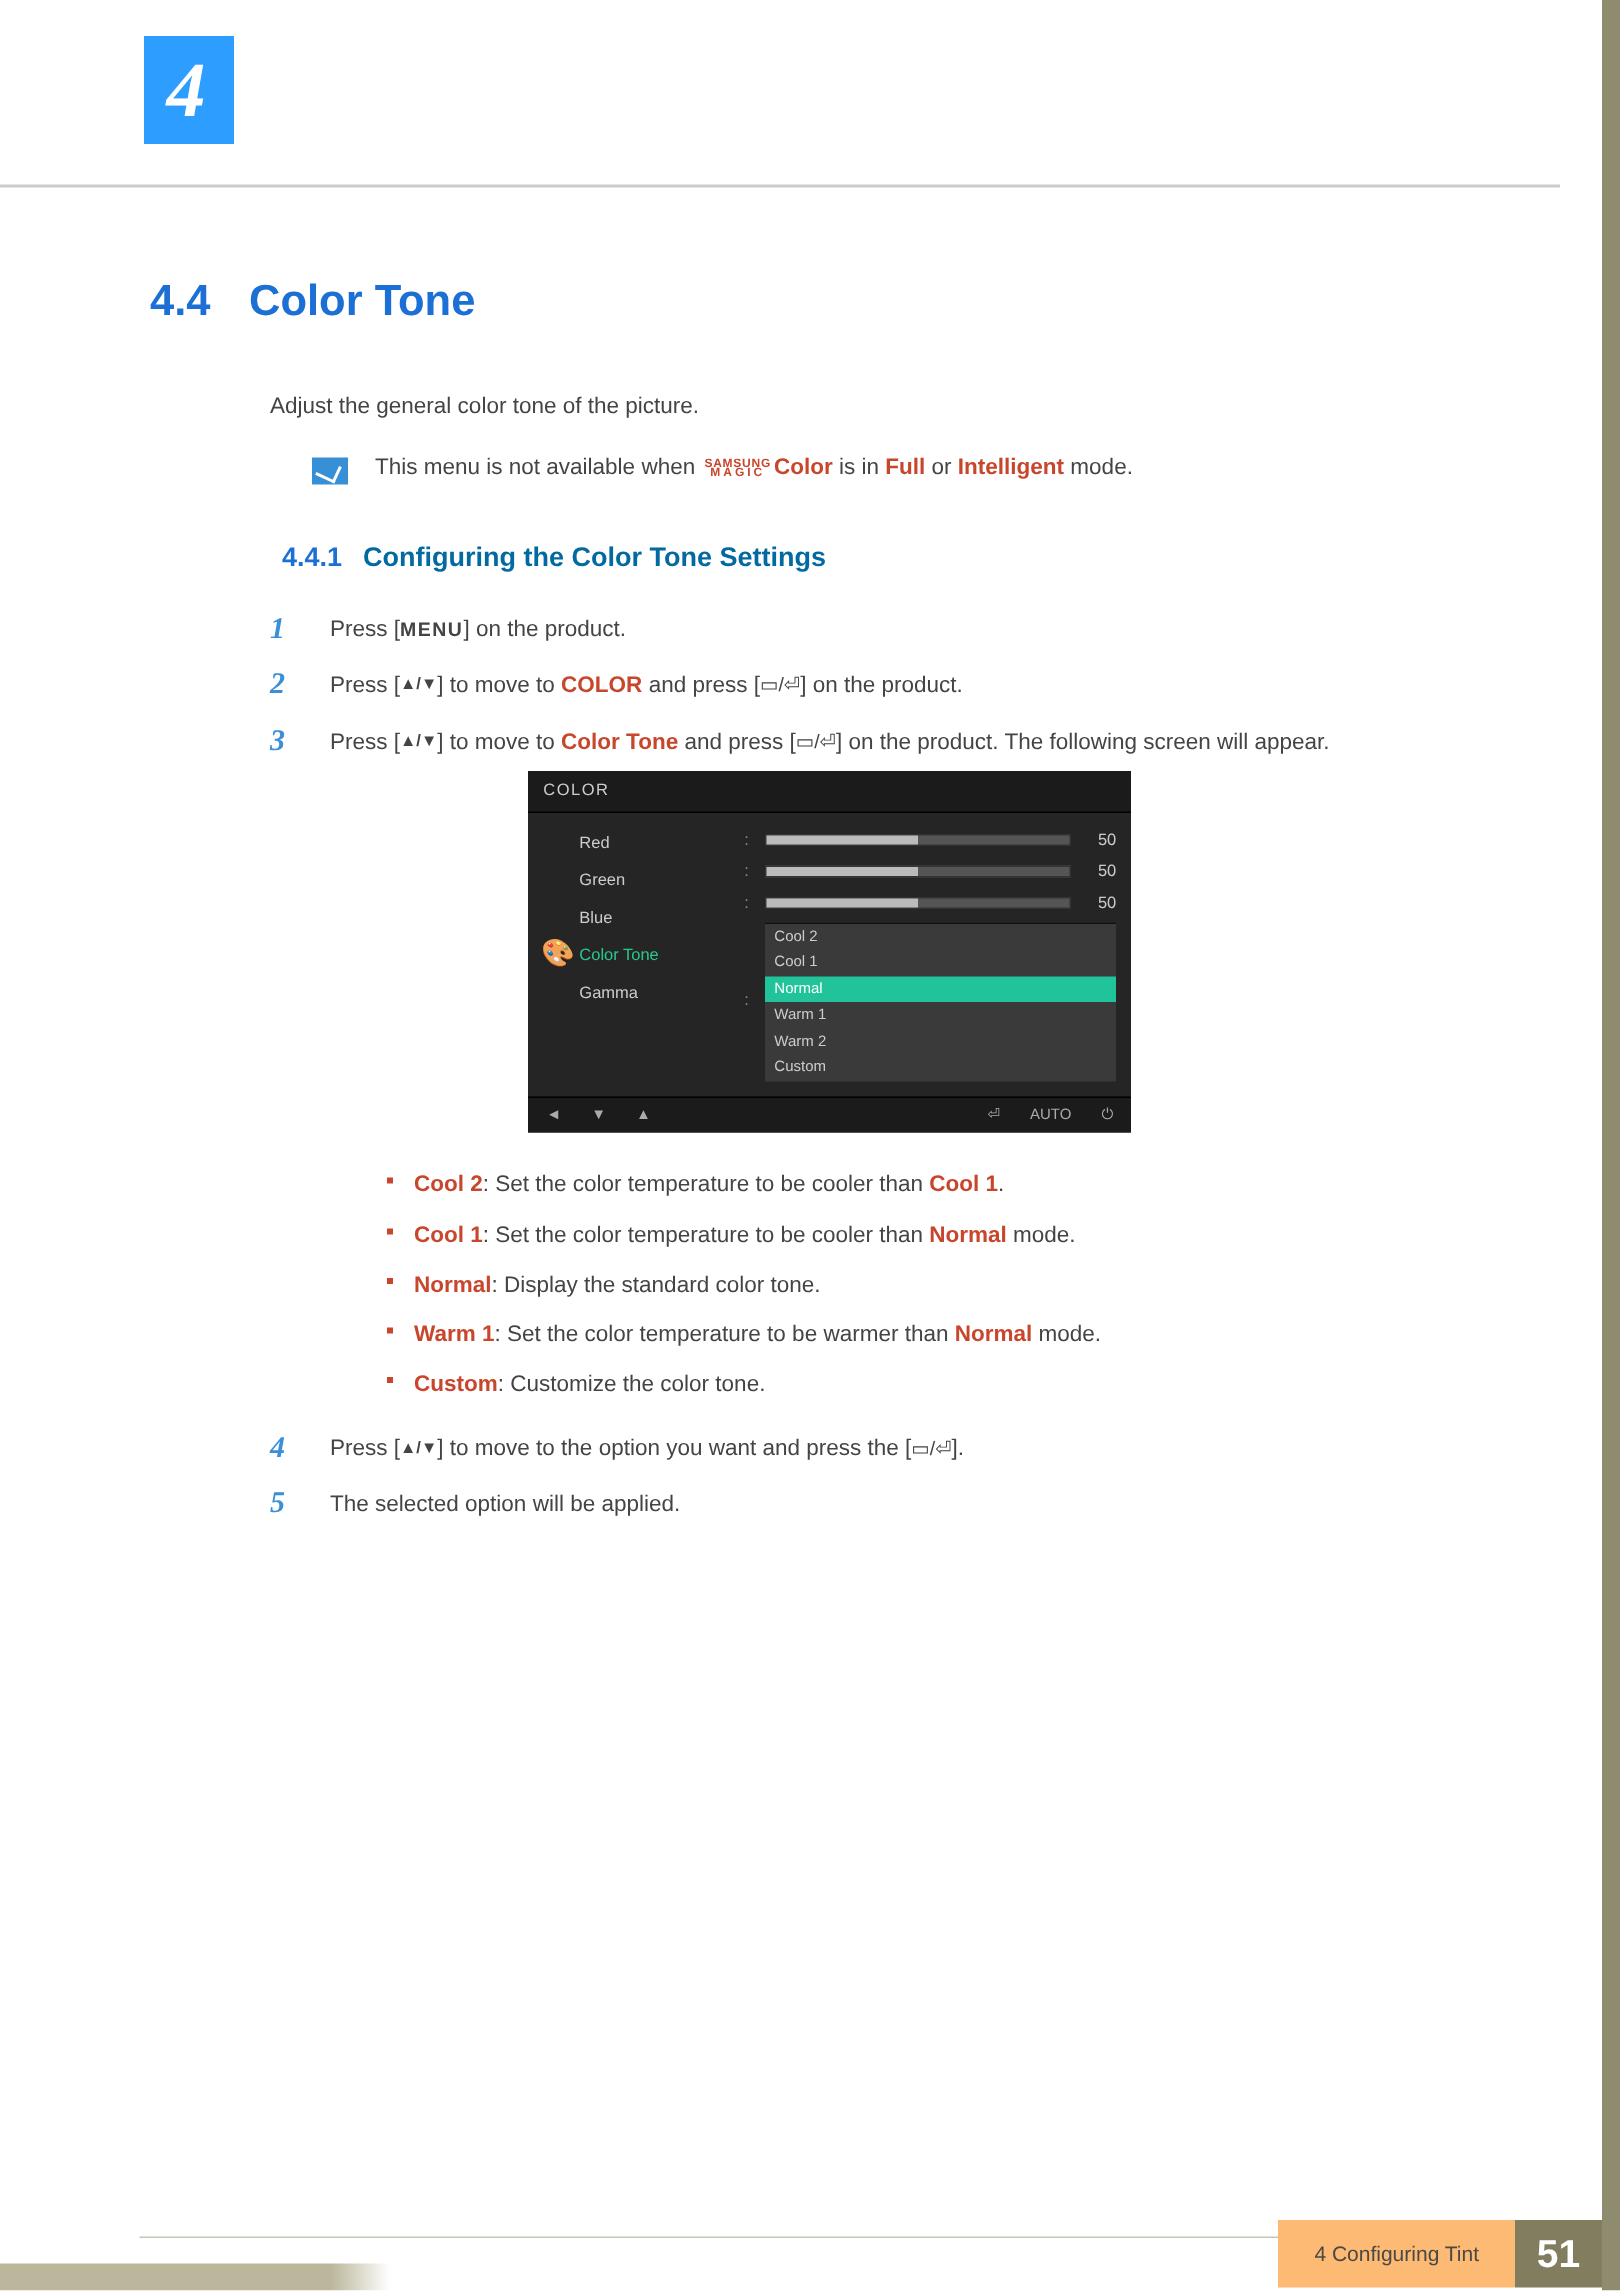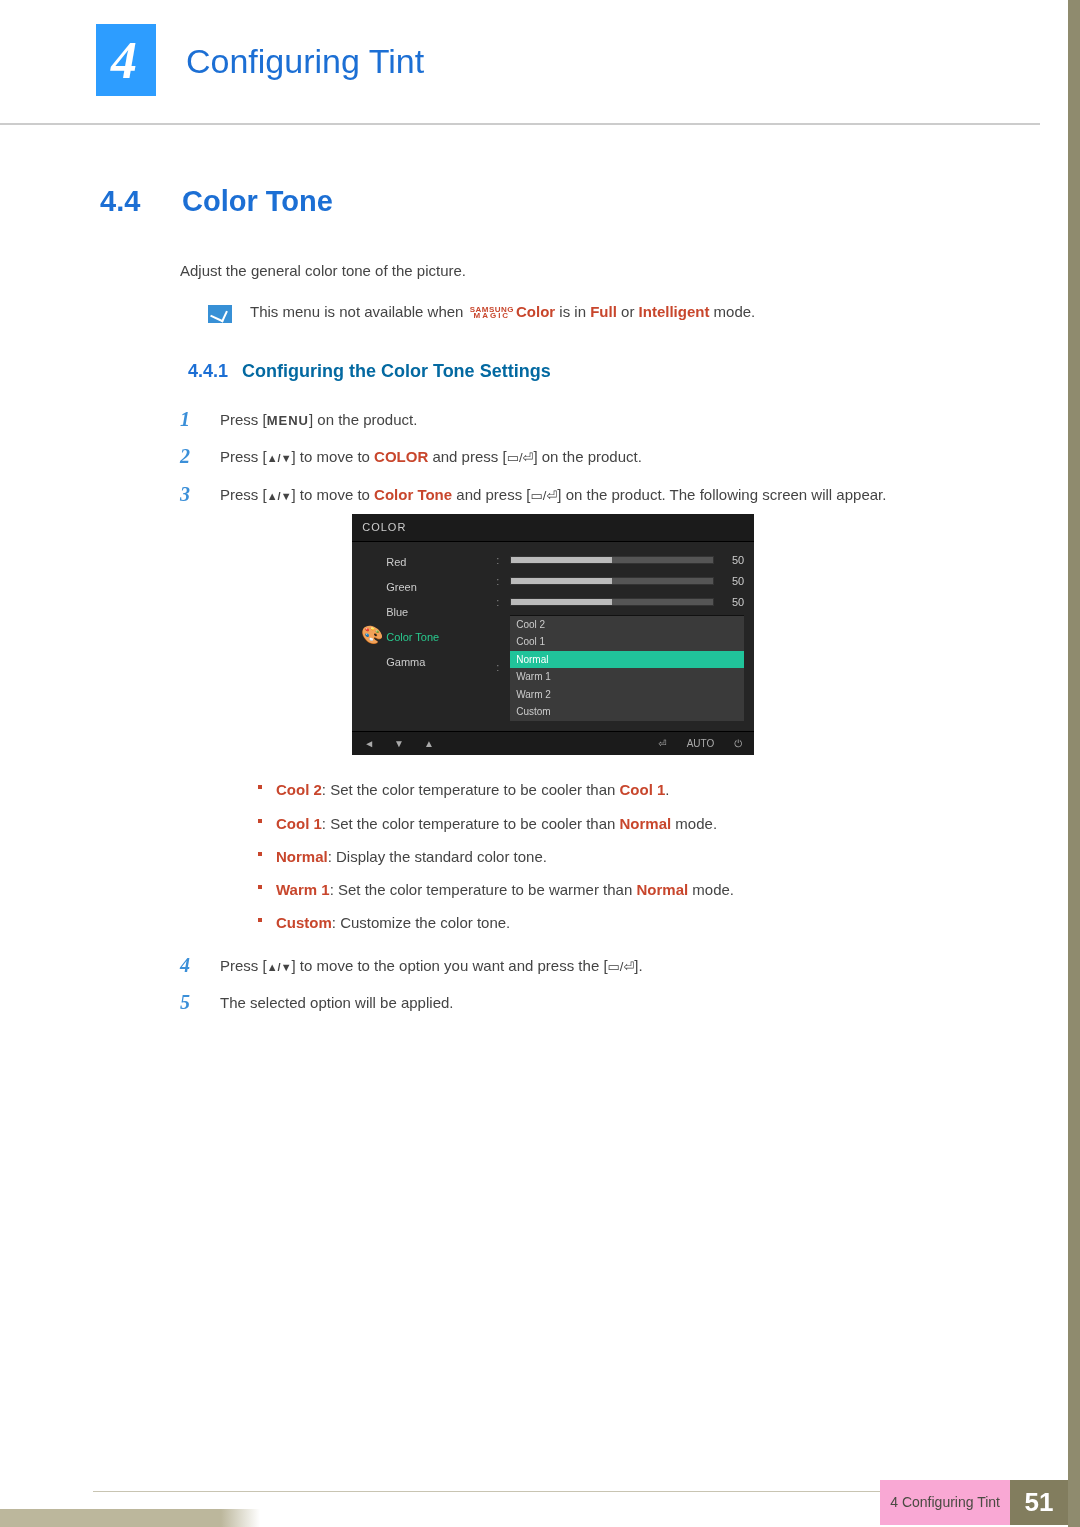--- a/index.html
+++ b/index.html
@@ -45,21 +45,21 @@
   }
   .chapter-title {
     color: #1c6fd4;
     font-size: 34px;
     font-weight: 500;
     margin-top: 18px;
   }
   .content {
     padding: 60px 90px 0 100px;
   }
-  .section-row { display: flex; gap: 24px; margin-bottom: 44px;}
+  .section-row { display: flex; gap: 8px; margin-bottom: 44px;}
   .section-num {
     color: #1c6fd4;
     font-size: 29px;
     font-weight: 600;
     min-width: 58px;
   }
   .section-title {
     color: #1c6fd4;
     font-size: 29px;
     font-weight: 600;
@@ -197,24 +197,24 @@
     background:#c8c4b2;
   }
   .footer-stripe{
     position:absolute;
     right:12px; bottom:0;
     height:50px;
     display:flex;
     align-items:center;
   }
   .footer-label{
-    background:#f9a8d4;
+    background:#fdba74;
     color:#4a4a42;
     font-size:14px;
-    padding:0 10px;
+    padding:0 24px;
     height:45px;
     display:flex; align-items:center;
   }
   .footer-page{
     background:#827d5e;
     color:#fff;
     font-size:26px;
     font-weight:bold;
     width:58px; height:45px;
     display:flex; align-items:center; justify-content:center;
@@ -227,21 +227,20 @@
     background:linear-gradient(to right,#bcb79c, #bcb79c 85%, rgba(188,183,156,0));
   }
 </style>
 </head>
 <body>
 
 <div class="sidebar-stripe"></div>
 
 <div class="header">
   <div class="chapter-badge">4</div>
-  <div class="chapter-title">Configuring Tint</div>
 </div>
 
 <div class="content">
 
   <div class="section-row">
     <div class="section-num">4.4</div>
     <div class="section-title">Color Tone</div>
   </div>
 
   <div class="intro-text">Adjust the general color tone of the picture.</div>

